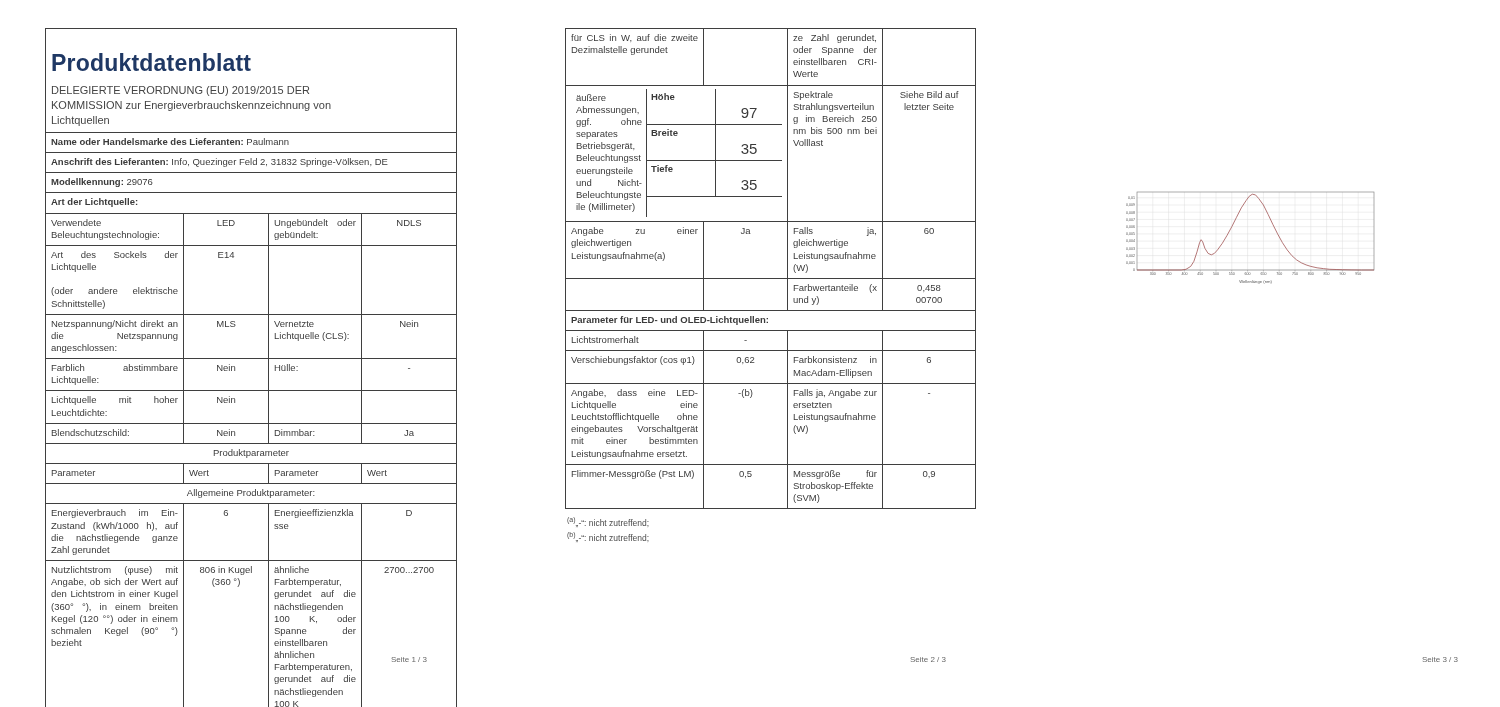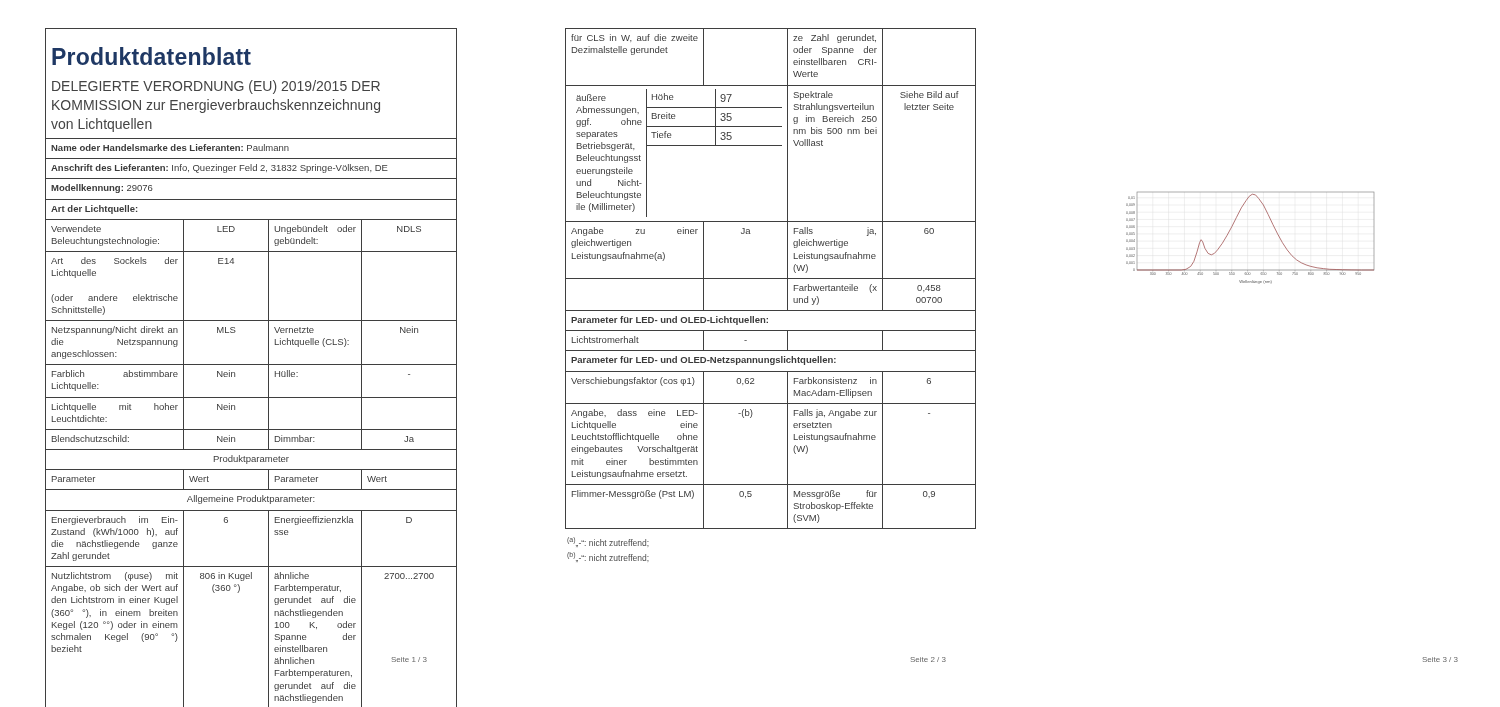--- a/index.html
+++ b/index.html
@@ -14,31 +14,31 @@
   table.doc td{
     border:1px solid #3f3f3f;vertical-align:top;padding:3px 5px 4px 5px;
     font-size:9.5px;line-height:1.28;overflow-wrap:anywhere;hyphens:auto;
   }
   td.p{text-align:justify;}
   td.v{text-align:center;}
   td.sec{font-weight:normal;text-align:center;}
   td.secl{font-weight:bold;text-align:left;}
   td.info b{font-weight:bold;}
   td.titlecell{padding:5px 8px 6px 8px;}
-  .doctitle{font-size:23px;font-weight:bold;color:#1f3864;margin:11px 0 5px 0;letter-spacing:0.2px;}
-  .subtitle{font-size:14px;color:#444;line-height:1.35;max-width:330px;}
+  .doctitle{font-size:23px;font-weight:bold;color:#1f3864;margin:17px 0 5px 0;letter-spacing:0.2px;}
+  .subtitle{font-size:11px;color:#444;line-height:1.35;max-width:330px;}
   .pre{white-space:pre-line;}
   
   td.dimcell{padding:0;}
   .dimwrap{display:flex;align-items:stretch;min-height:100%;}
   .dimlabel{width:66px;padding:3px 4px 4px 5px;font-size:9.5px;line-height:1.28;text-align:justify;overflow-wrap:anywhere;hyphens:auto;}
   .dimtable{flex:1;border-left:1px solid #3f3f3f;display:flex;flex-direction:column;}
   .dimrow{display:flex;border-bottom:1px solid #3f3f3f;}
-  .dimname{width:60px;padding:2px 4px;border-right:1px solid #3f3f3f;font-size:9.5px;}
-  .dimval{flex:1;padding:2px 4px;font-size:11px;}
+  .dimname{width:60px;padding:2px 4px;border-right:1px solid #3f3f3f;font-size:9.5px;font-weight:bold;}
+  .dimval{flex:1;padding:2px 4px;text-align:center;font-size:15px;margin-top:12px;}
   .footnotes{margin-top:7px;padding-left:2px;}
   .footnote{font-size:8.5px;color:#4a4a4a;margin-bottom:3px;}
   .footnote sup{font-size:7px;}
   .pagefooter{position:absolute;top:655px;font-size:8px;color:#666;text-align:right;}
   #footer1{left:45px;width:382px;}
   #footer2{left:536px;width:410px;}
   #footer3{left:1048px;width:410px;}
   #chart{position:absolute;left:1120px;top:188px;width:258px;height:97px;}
 </style>
 </head>
@@ -200,23 +200,20 @@
 00700</td>
     </tr>
     <tr>
       <td class="secl" colspan="4">Parameter für LED- und OLED-Lichtquellen:</td>
     </tr>
     <tr>
       <td class="p">Lichtstromerhalt</td>
       <td class="v">-</td>
       <td class="p"></td>
       <td class="v"></td>
-    </tr>
-    <tr>
-      <td class="secl" colspan="4">Parameter für LED- und OLED-Netzspannungslichtquellen:</td>
     </tr>
     <tr>
       <td class="p">Verschiebungsfaktor (cos φ1)</td>
       <td class="v">0,62</td>
       <td class="p">Farbkonsistenz in MacAdam-Ellipsen</td>
       <td class="v">6</td>
     </tr>
     <tr>
       <td class="p">Angabe, dass eine LED-Lichtquelle eine Leuchtstofflichtquelle ohne eingebautes Vorschaltgerät mit einer bestimmten Leistungsaufnahme ersetzt.</td>
       <td class="v">-(b)</td>

